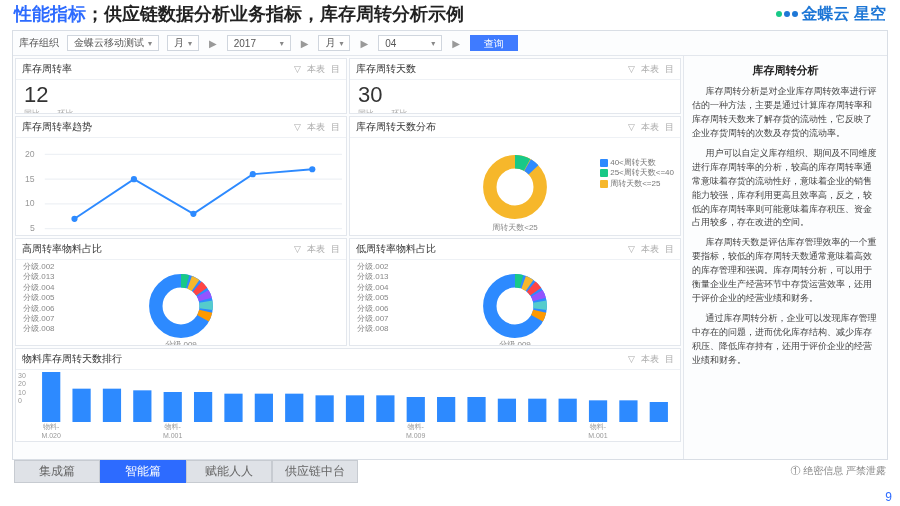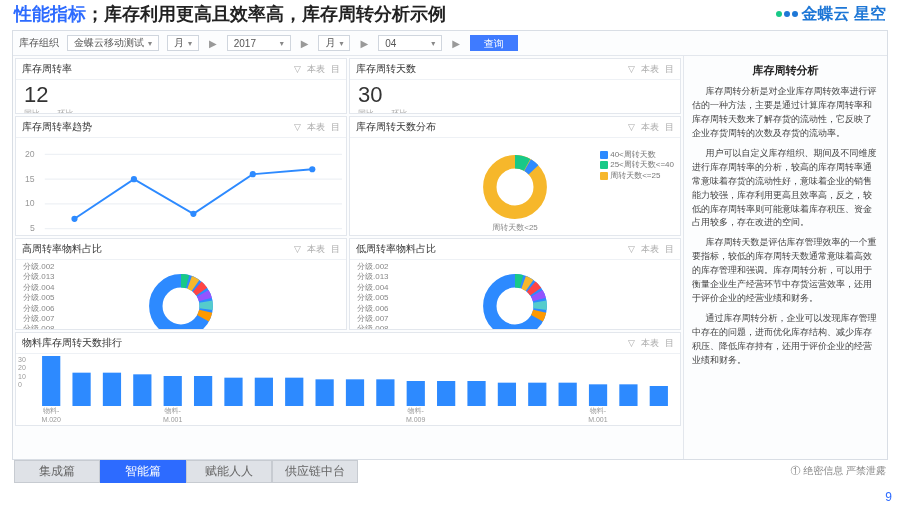--- a/index.html
+++ b/index.html
@@ -20,21 +20,21 @@
 .sep{color:#999;padding:0 2px}
 .qbtn{background:#3f7bff;color:#fff;border:none;padding:2px 14px;font-size:10px;height:16px}
 .body{flex:1;display:flex;overflow:hidden}
 .left{flex:1;display:flex;flex-direction:column;gap:2px;padding:2px;overflow:hidden}
 .right{width:204px;border-left:1px solid #e3e7ed;padding:6px 8px;font-size:9px;color:#444;line-height:1.55;overflow:hidden}
 .right h3{text-align:center;font-size:11px;margin-bottom:6px;color:#222;font-weight:600}
 .right p{text-indent:1.5em;margin-bottom:6px}
 .row{display:flex;gap:2px;flex:0 0 auto}
 .row.k{height:56px}
 .row.trend{height:120px}
-.row.donuts{height:92px}
+.row.donuts{height:108px}
 .row.bars{height:94px;flex-direction:column}
 .card{background:#fff;border:1px solid #e3e7ed;flex:1;display:flex;flex-direction:column;position:relative;overflow:hidden}
 .card-h{display:flex;justify-content:space-between;align-items:center;padding:3px 6px;border-bottom:1px solid #eef1f5;font-size:10px;color:#333}
 .card-h .tools{color:#aaa;font-size:9px;display:flex;gap:6px;align-items:center}
 .kpi-v{font-size:22px;font-weight:400;padding:2px 8px 0}
 .kpi-meta{font-size:8px;color:#aaa;padding:0 8px 4px;display:flex;gap:10px}
 .chart{flex:1;position:relative;padding:4px}
 svg{width:100%;height:100%;display:block}
 .legend{font-size:8px;color:#777}
 .legend .sw{display:inline-block;width:8px;height:8px;border-radius:1px;margin-right:2px;vertical-align:middle}
@@ -52,21 +52,21 @@
 .plot-line{stroke:#2d8aff;stroke-width:1.5;fill:none}
 .dot{fill:#2d8aff}
 .bar{fill:#2d8aff}
 .grid{stroke:#eef1f5;stroke-width:1}
 </style>
 </head>
 <body>
 <div class="page">
 
 <div class="title-bar">
-  <h1><span class="t1">性能指标</span><span class="t2">；库存利用更高且效率高，库存周转分析示例</span></h1>
+  <h1><span class="t1">性能指标</span><span class="t2">；供应链数据分析业务指标，库存周转分析示例</span></h1>
   <div class="brand">
     <span class="dots">
           <i></i>
           <i></i>
           <i></i>
         </span>
     <span>金蝶云 星空</span>
   </div>
 </div>
 
@@ -178,21 +178,21 @@
                   <span>本表</span>
                   <span>目</span>
                 </span>
               </div>
           <div class="chart" style="display:flex;align-items:center;justify-content:center">
             <svg viewBox="0 0 100 100" style="width:84px;height:84px">
               <circle cx="50" cy="50" r="30" fill="none" stroke="#f6b72b" stroke-width="16"></circle>
               <circle cx="50" cy="50" r="30" fill="none" stroke="#18c987" stroke-width="16" stroke-dasharray="15 173" transform="rotate(-90 50 50)"></circle>
               <circle cx="50" cy="50" r="30" fill="none" stroke="#2d8aff" stroke-width="16" stroke-dasharray="9 179" transform="rotate(-60 50 50)"></circle>
             </svg>
-            <div class="legend" style="position:absolute;right:6px;top:12px;line-height:1.3">
+            <div class="legend" style="position:absolute;right:6px;top:20px;line-height:1.3">
               <div><i class="sw" style="background:#2d8aff"></i><span>40&lt;周转天数</span></div>
               <div><i class="sw" style="background:#18c987"></i><span>25&lt;周转天数&lt;=40</span></div>
               <div><i class="sw" style="background:#f6b72b"></i><span>周转天数&lt;=25</span></div>
             </div>
             <div class="chart-title">周转天数&lt;25</div>
           </div>
         </div>
       </div>
 
       <div class="row donuts">

